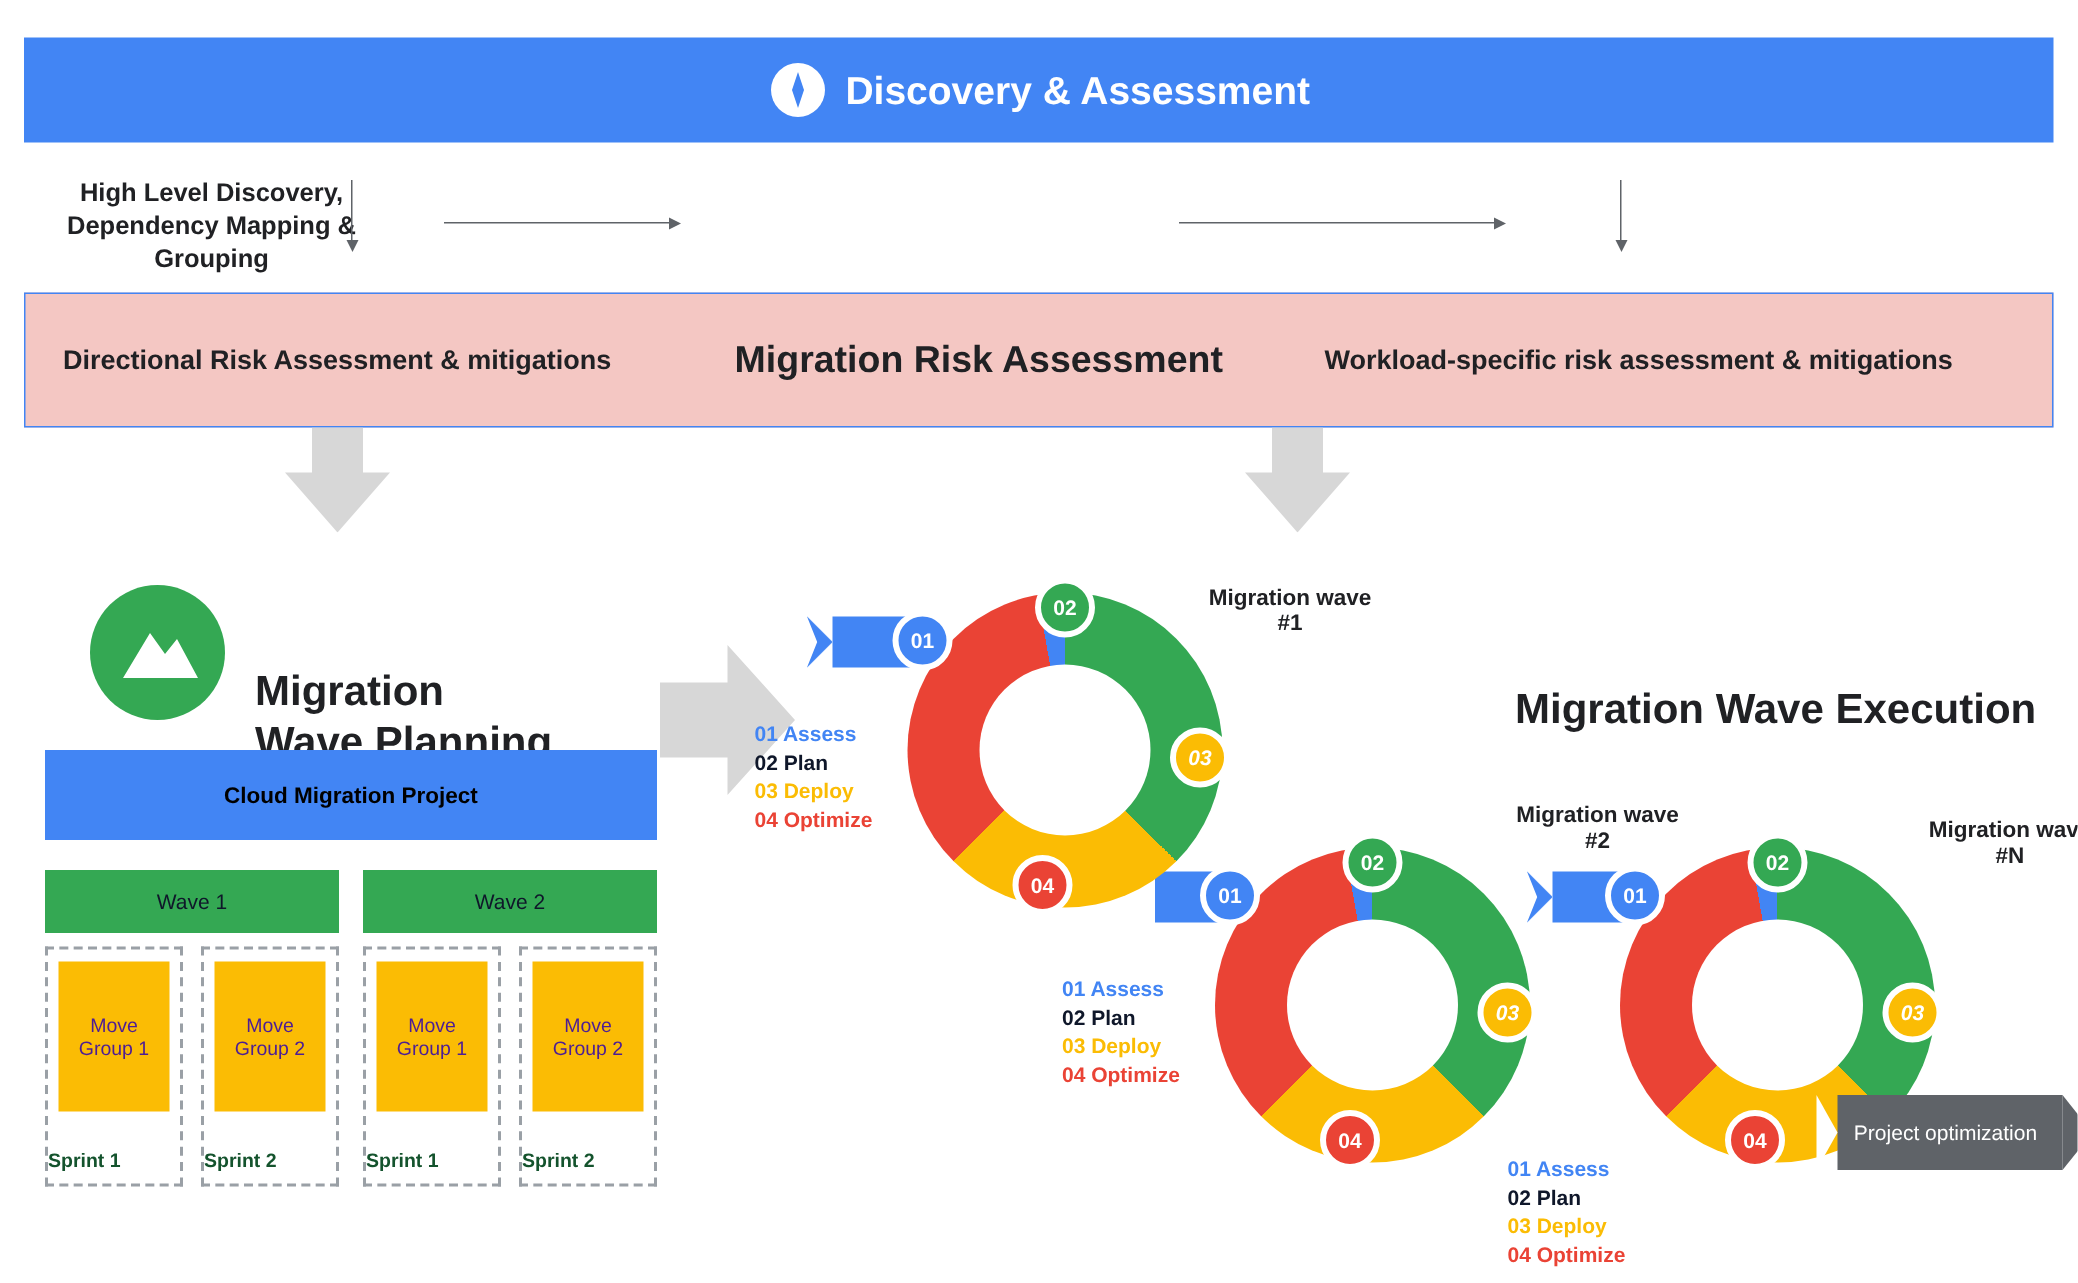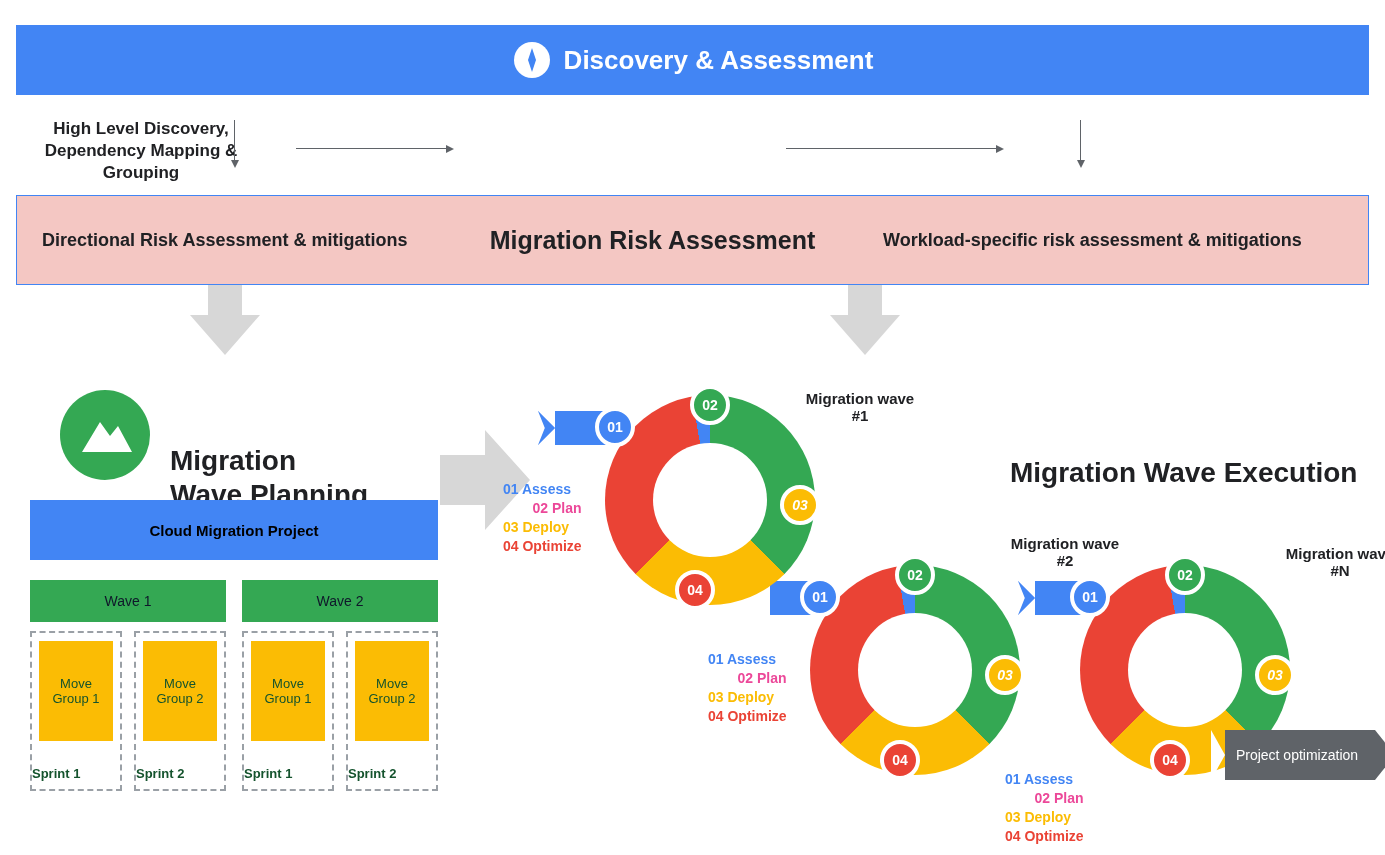--- a/index.html
+++ b/index.html
@@ -153,21 +153,21 @@
   }
   .dc1 { left: 30px; }
   .dc2 { left: 134px; }
   .dc3 { left: 242px; }
   .dc4 { left: 346px; }
   .move-group {
     position: absolute;
     left: 7px; right: 7px; top: 8px;
     height: 100px;
     background: #fbbc04;
-    color: #14532d;
+    color: #4c1d95;
     display: flex; align-items: center; justify-content: center;
     text-align: center;
     font-size: 13px; font-weight: 500;
     padding: 4px;
   }
   .sprint {
     position: absolute;
     left: 0; right: 0; bottom: 8px;
     font-size: 13px; font-weight: 600;
     color: #14532d;
@@ -235,21 +235,21 @@
     text-align: center;
     width: 120px;
   }
   .legend {
     position: absolute;
     font-size: 14px; font-weight: 700;
     line-height: 1.35;
   }
   .lg-row { white-space: nowrap; }
   .c-blue { color: #4285f4; }
-  .c-green { color: #ec4899; text-align: right; }
+  .c-green { color: #0f172a; }
   .c-yellow { color: #fbbc04; }
   .c-red { color: #ea4335; }
   
   .opt-tag {
     position: absolute;
     left: 1225px; top: 730px;
     width: 150px; height: 50px;
     background: #5f6368;
     color: #fff;
     font-size: 14px; font-weight: 500;

